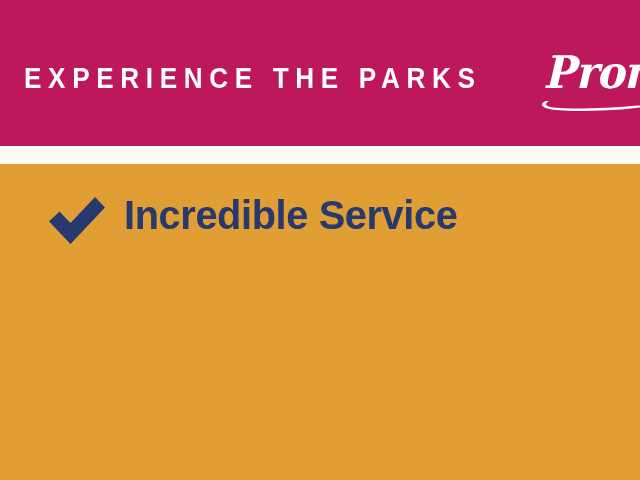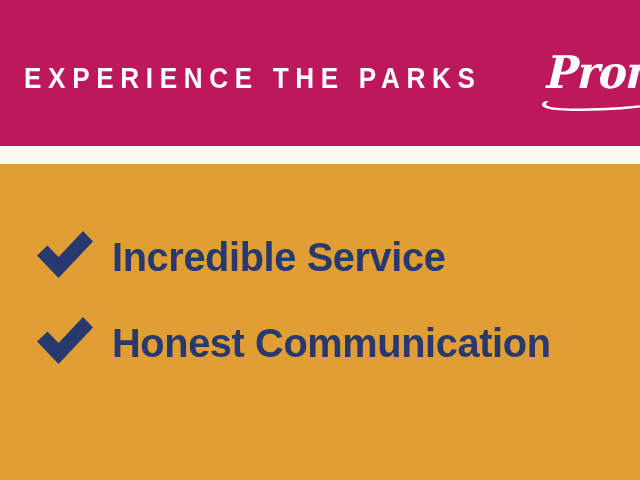--- a/index.html
+++ b/index.html
@@ -109,23 +109,23 @@
     position: absolute;
     left: 0;
     top: 0;
     width: 640px;
     padding-top: 29px;
     box-sizing: border-box;
   }
 
   .promise-item {
     display: flex;
-    align-items: flex-end;
+    align-items: flex-start;
     height: 86px;
-    padding-left: 34px;
+    padding-left: 46px;
     box-sizing: border-box;
   }
 
   .check-icon {
     flex: 0 0 auto;
     width: 62px;
     height: 52px;
     margin-right: 16px;
     display: block;
   }
@@ -166,24 +166,18 @@
   <div id="promise-band">
     <div id="promise-list">
 
       <div class="promise-item">
         <svg class="check-icon" viewBox="0 0 62 52">
           <path d="M3 28.5 L13.5 18.5 L24.5 30 L49 4 L59 14.5 L24.5 51 Z" fill="#27396e"></path>
         </svg>
         <span class="promise-label">Incredible Service</span>
       </div>
 
-      <div class="promise-item">
-        <svg class="check-icon" viewBox="0 0 62 52">
-          <path d="M3 28.5 L13.5 18.5 L24.5 30 L49 4 L59 14.5 L24.5 51 Z" fill="#27396e"></path>
-        </svg>
-        <span class="promise-label">Honest Communication</span>
-      </div>
 
 
     </div>
   </div>
 
 </div>
 
 </body></html>

